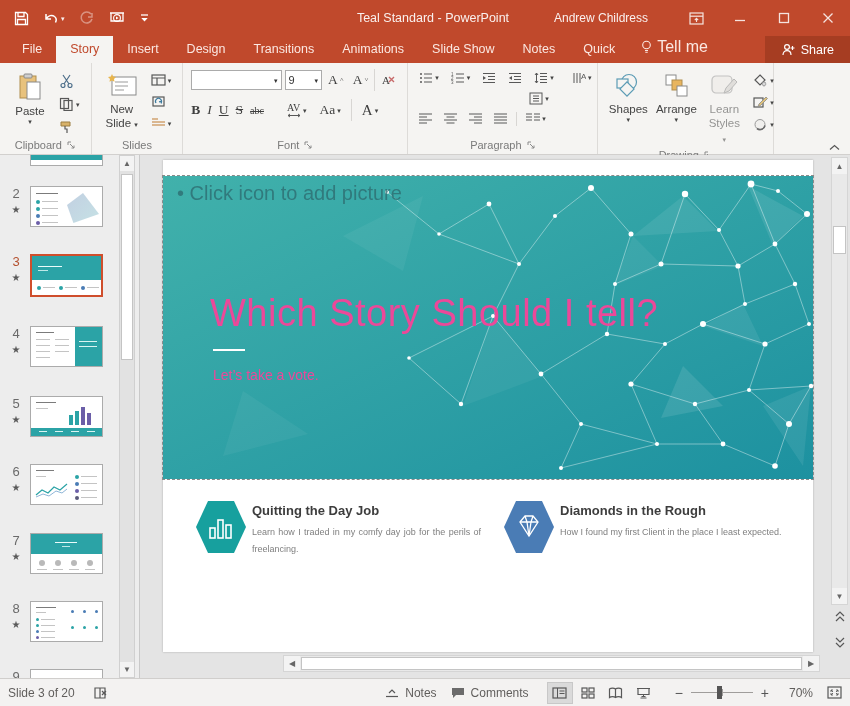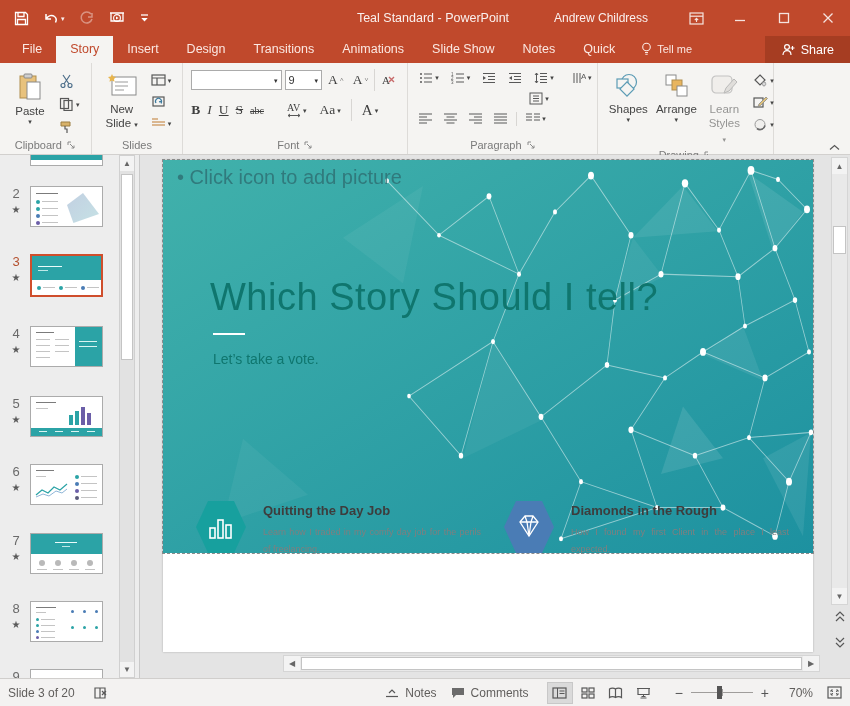--- a/index.html
+++ b/index.html
@@ -15,21 +15,21 @@
   .win-title { position:absolute; left:0; right:0; text-align:center; font-size:12.5px; pointer-events:none;padding-left:16px; }
   .tb-right { margin-left:auto; display:flex; align-items:center; gap:0; height:100%; }
   .user-name { font-size:12px; margin-right:26px; }
   .winbtn { width:44px; height:100%; display:flex; align-items:center; justify-content:center; cursor:pointer; opacity:.85; }
   .caret { font-size:7px; color:inherit; line-height:1; }
 
   
   .tabrow { height:27px; background:#c0492c; display:flex; align-items:flex-end; padding-left:8px; position:relative; }
   .rtab { color:#fbe8e2; font-size:12.5px; padding:6px 14px 7px; cursor:pointer; }
   .rtab.selected { background:#f5f4f2; color:#c0492c; }
-  .tellme { display:flex; align-items:center; gap:5px; color:#fbe8e2; font-size:11px; padding:6px 12px 7px; cursor:pointer; }
+  .tellme { display:flex; align-items:center; gap:5px; color:#fbe8e2; font-size:16px; padding:6px 12px 7px; cursor:pointer; }
   .share-btn { position:absolute; right:0; top:0; height:27px; background:#a63d22; color:#fff; display:flex; align-items:center; gap:6px; padding:0 16px; font-size:12.5px; cursor:pointer; }
 
   
   .ribbon { height:92px; background:#f5f4f2; border-bottom:1px solid #d2d0ce; display:flex; position:relative; }
   .rgroup { position:relative; display:flex; flex-direction:column; border-right:1px solid #dddbd8; padding:4px 4px 0; }
   .rbody { flex:1; display:flex; align-items:flex-start; gap:4px; padding:2px 4px 0; }
   .glabel { height:18px; display:flex; align-items:center; justify-content:center; gap:5px; font-size:11px; color:#7a7a7a; }
   .bigbtn { display:flex; flex-direction:column; align-items:center; justify-content:flex-start; gap:3px; padding:4px 6px; cursor:pointer; min-width:44px; }
   .bigbtn .blbl { font-size:11.5px; color:#444; text-align:center; line-height:1.25; display:flex; flex-direction:column; align-items:center; }
   .minicol { display:flex; flex-direction:column; gap:5px; padding-top:3px; }
@@ -59,28 +59,28 @@
   
   .mline { position:absolute; background:#c4c4c4; height:1px; }
   .mdark { background:#7b7b7b; }
   .mdot { position:absolute; width:4px; height:4px; border-radius:50%; }
   .teal { background:#2ba3a6; } .purp { background:#6b5ea8; } .blue { background:#4a7cb5; } .gray { background:#b9b9b9; }
   .mrect { position:absolute; }
 
   
   .editarea { flex:1; position:relative; }
   .slide { position:absolute; left:23px; top:5px; width:650px; height:492px; background:#fff; box-shadow:0 0 2px rgba(0,0,0,.25); }
-  .picph { position:absolute; left:0; top:0; width:650px; height:393px; outline:1.5px dashed #8b8b8b; outline-offset:0px; }
+  .picph { position:absolute; left:0; top:16px; width:650px; height:303px; outline:1.5px dashed #8b8b8b; outline-offset:0px; }
   .ph-text { position:absolute; left:14px; top:6px; font-size:20px; color:#2e6e72; opacity:.8; }
-  .stitle-wrap { position:absolute; left:47px; top:116px; color:#0f766e; }
+  .stitle-wrap { position:absolute; left:47px; top:116px; color:#ec4899; }
   .stitle { font-size:38px; font-weight:400; letter-spacing:.5px; }
   .srule { width:32px; height:2px; background:#fff; margin:14px 0 16px 3px; }
   .ssub { font-size:14px; margin-left:3px; }
   .features { position:absolute; left:32px; right:24px; top:340px; display:flex; gap:22px; }
-  .feat { flex:1; display:flex; gap:16px; align-items:flex-start;justify-content:center; }
+  .feat { flex:1; display:flex; gap:5px; align-items:flex-start;justify-content:center; }
   .feat .ftxt { flex:1; padding-top:3px; }
   .ftitle { font-size:13px; font-weight:bold; color:#3d3d3d; margin-bottom:6px; white-space:nowrap; }
   .fbody { font-size:9px; color:#7f7f7f; line-height:1.85; text-align:justify; }
 
   
   .vscroll { position:absolute; right:2px; top:2px; width:17px; height:448px; background:#e9e9e9; border:1px solid #d5d5d5; }
   .vscroll .sarr, .navbtn { display:flex; align-items:center; justify-content:center; color:#666; cursor:pointer; }
   .vscroll .up { position:absolute; top:0; left:0; width:15px; height:16px; background:#f3f3f3; font-size:8px; }
   .vscroll .down { position:absolute; bottom:0; left:0; width:15px; height:16px; background:#f3f3f3; font-size:8px; }
   .vscroll .sthumb { position:absolute; left:1px; top:68px; width:13px; height:28px; background:#fff; border:1px solid #c4c4c4; cursor:pointer; }

